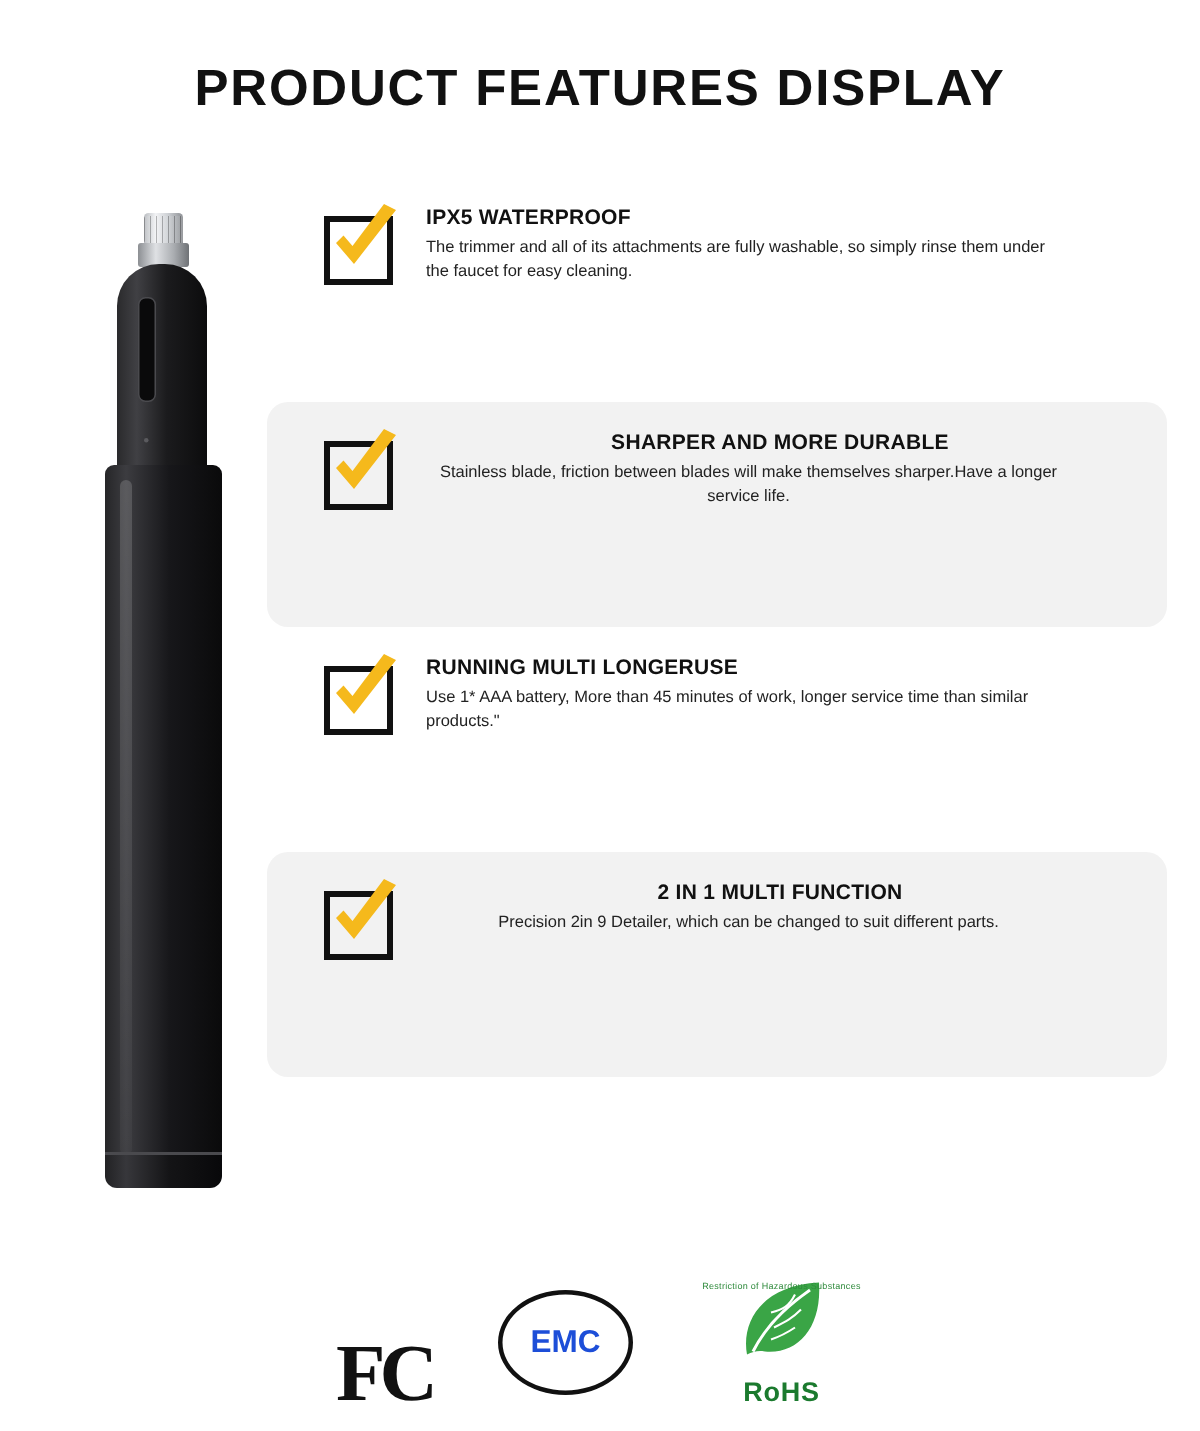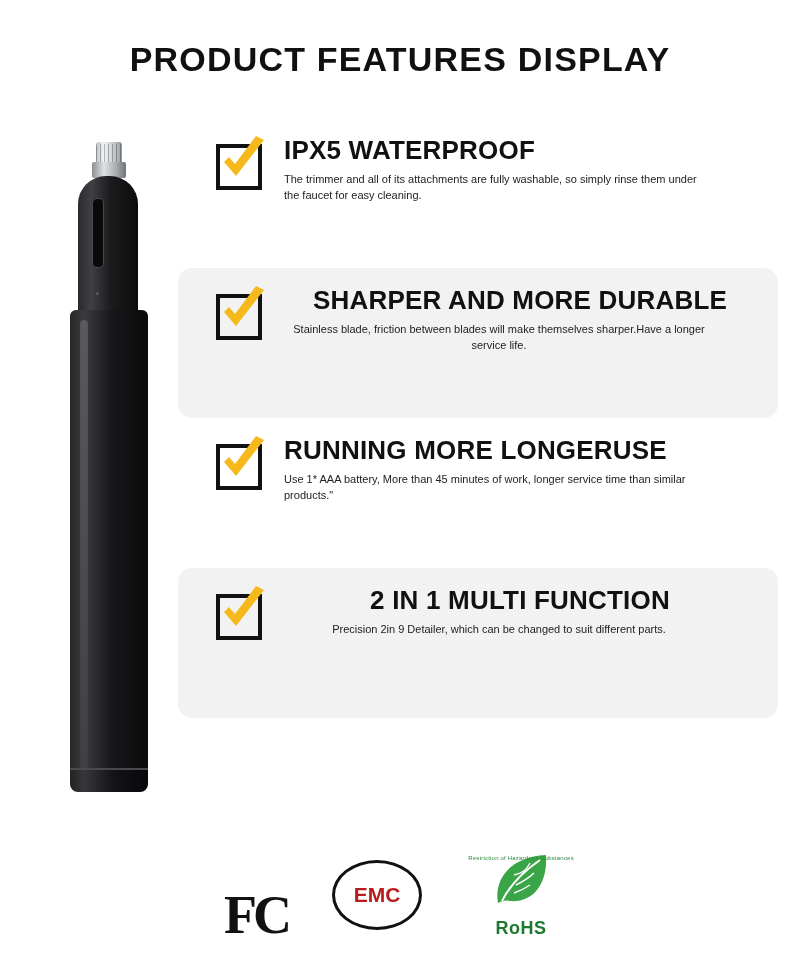--- a/index.html
+++ b/index.html
@@ -168,21 +168,21 @@
     left: -8px;
     top: -14px;
     width: 58px;
     height: 58px;
     overflow: visible;
   }
   .ftext {
     flex: 1 1 auto;
   }
   .fhead {
-    font-size: 26px;
+    font-size: 14px;
     font-weight: bold;
     color: #111111;
     letter-spacing: 0.2px;
     margin: 0 0 6px 0;
     line-height: 1.15;
   }
   .fbody {
     font-size: 11px;
     color: #222222;
     line-height: 1.45;
@@ -214,21 +214,21 @@
   .cert-emc {
     width: 84px;
     height: 64px;
     border: 3px solid #111111;
     border-radius: 50%;
     display: flex;
     align-items: center;
     justify-content: center;
     font-size: 21px;
     font-weight: bold;
-    color: #b91c1c;
+    color: #1d4ed8;
   }
   .cert-rohs {
     position: relative;
     width: 110px;
     height: 92px;
     display: flex;
     flex-direction: column;
     align-items: center;
     justify-content: flex-end;
   }
@@ -305,21 +305,21 @@
       </div>
     </div>
 
     <div class="feature">
       <div class="check">
         <svg viewBox="0 0 58 58" xmlns="http://www.w3.org/2000/svg">
           <path d="M12 28 L24 42 L52 6 L44 2 L23 30 L17 23 Z" fill="#f5b91c"></path>
         </svg>
       </div>
       <div class="ftext">
-        <p class="fhead">RUNNING MORE LONGERUSE</p>
+        <p class="fhead">RUNNING MULTI LONGERUSE</p>
         <p class="fbody">Use 1* AAA battery, More than 45 minutes of work, longer service time than similar products."</p>
       </div>
     </div>
 
     <div class="feature shaded">
       <div class="check">
         <svg viewBox="0 0 58 58" xmlns="http://www.w3.org/2000/svg">
           <path d="M12 28 L24 42 L52 6 L44 2 L23 30 L17 23 Z" fill="#f5b91c"></path>
         </svg>
       </div>

